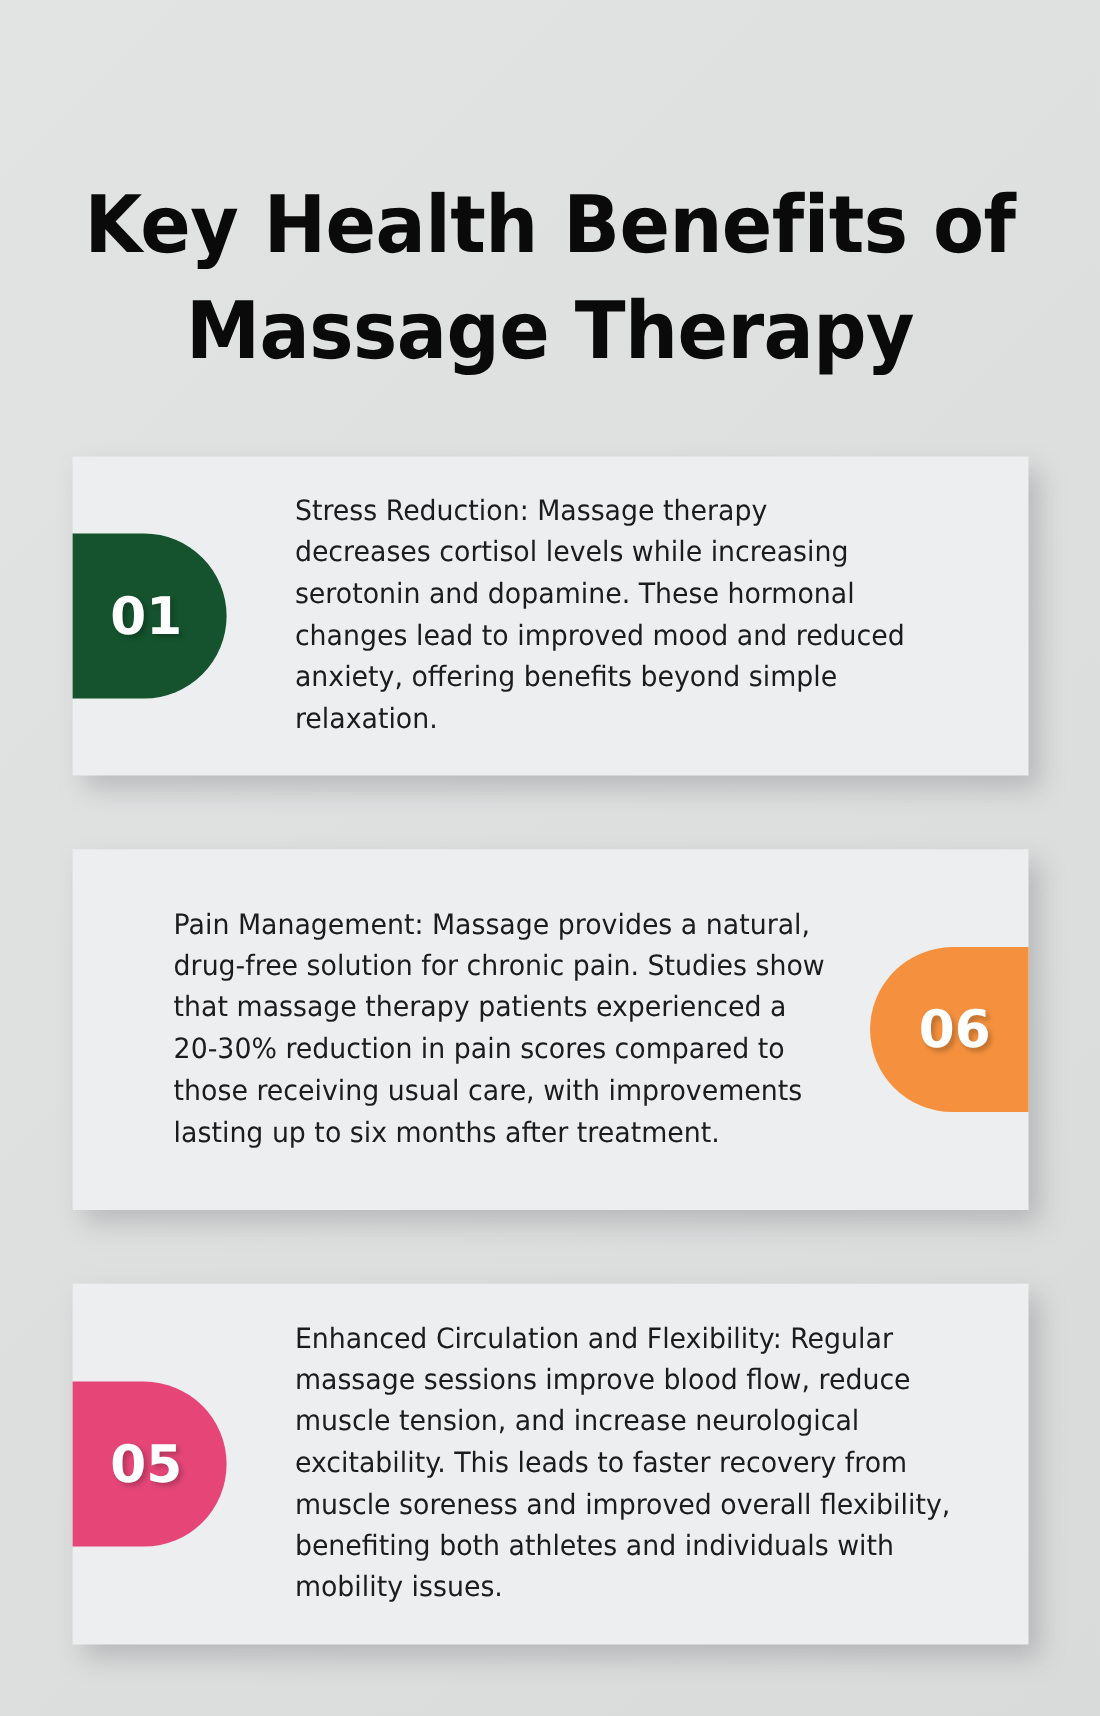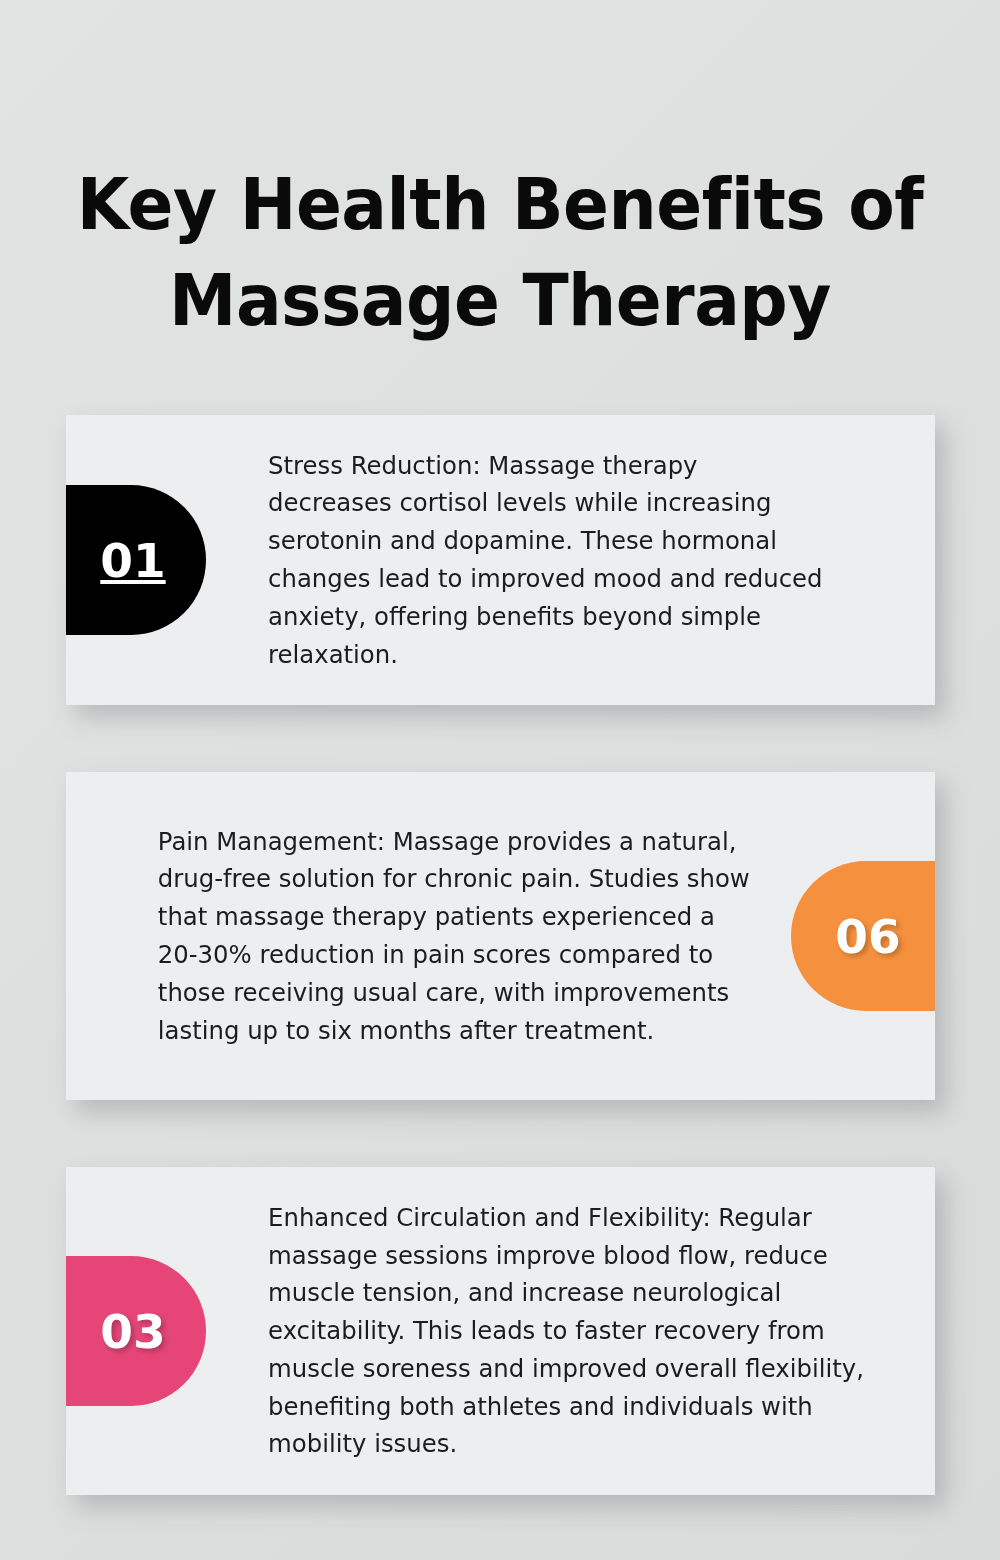--- a/index.html
+++ b/index.html
@@ -73,21 +73,21 @@
   .badge.left {
     border-top-right-radius: 75px;
     border-bottom-right-radius: 75px;
     padding-right: 6px;
   }
   .badge.right {
     border-top-left-radius: 75px;
     border-bottom-left-radius: 75px;
     padding-left: 10px;
   }
-  .badge-teal   { background: #000000; text-decoration: underline; }
+  .badge-teal   { background: #14532d; }
   .badge-orange { background: #f5913e; }
   .badge-pink   { background: #e54677; }
 
   
   .card-text {
     flex: 1 1 auto;
     font-family: "DejaVu Sans", sans-serif;
     font-size: 25.5px;
     line-height: 37.8px;
     color: #1c1c1c;
@@ -118,17 +118,17 @@
     <div class="badge right badge-orange">
       <span>06</span>
     </div>
     <p class="card-text">Pain Management: Massage provides a natural, drug-free solution for chronic pain. Studies show that massage therapy patients experienced a 20-30% reduction in pain scores compared to those receiving usual care, with improvements lasting up to six months after treatment.</p>
   </div>
 </div>
 
 <div class="card" id="card-3">
   <div class="card-inner">
     <div class="badge left badge-pink">
-      <span>03</span>
+      <span>05</span>
     </div>
     <p class="card-text">Enhanced Circulation and Flexibility: Regular massage sessions improve blood flow, reduce muscle tension, and increase neurological excitability. This leads to faster recovery from muscle soreness and improved overall flexibility, benefiting both athletes and individuals with mobility issues.</p>
   </div>
 </div>
 
 </body></html>

